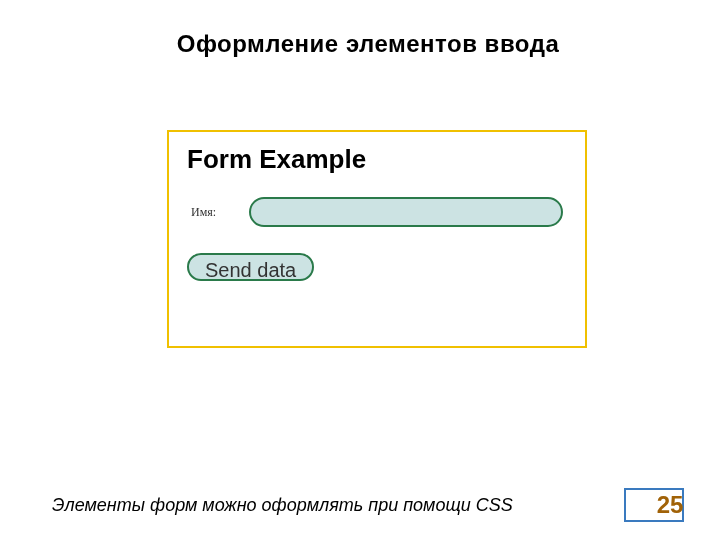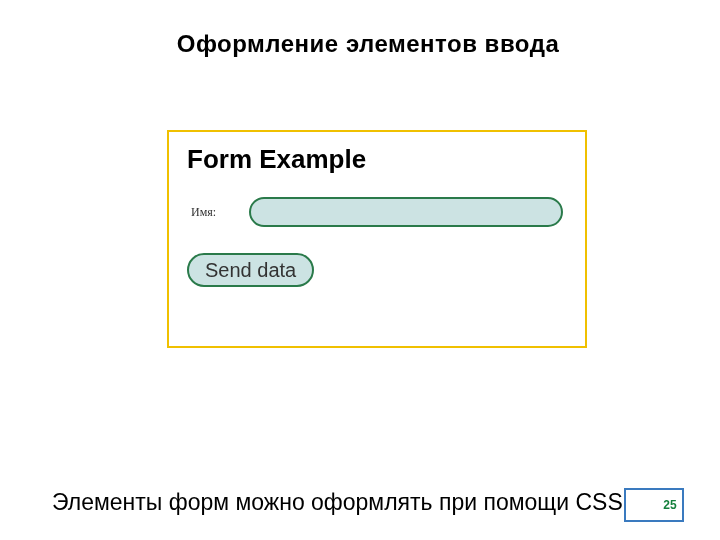--- a/index.html
+++ b/index.html
@@ -53,51 +53,52 @@
     .form-input {
       flex: 1;
       height: 30px;
       background: #cce3e3;
       border: 2px solid #2a7a4a;
       border-radius: 16px;
       margin-left: 8px;
     }
     .form-button {
       display: inline-block;
-      height: 34px;
+      height: 28px;
       line-height: 30px;
       padding: 0 16px;
       background: #cce3e3;
       border: 2px solid #2a7a4a;
       border-radius: 18px;
       font-family: Arial, sans-serif;
       font-size: 20px;
       color: #333;
       cursor: pointer;
     }
     .footer-note {
       position: absolute;
       bottom: 28px;
       left: 40px;
-      font-size: 23px;
+      font-style: italic;
+      font-size: 18px;
       color: #000;
     }
     .page-number-box {
       position: absolute;
       bottom: 22px;
       right: 40px;
       width: 60px;
       height: 34px;
       border: 2px solid #3a7abf;
       display: flex;
       align-items: center;
       justify-content: center;
-      font-size: 12px;
+      font-size: 24px;
       font-weight: bold;
-      color: #15803d;
+      color: #a16207;
       padding-left: 32px;
     }
   </style>
 </head>
 <body>
 
 <div class="slide-title">Оформление элементов ввода</div>
 
 <div class="form-box">
   <div class="form-heading">Form Example</div>

